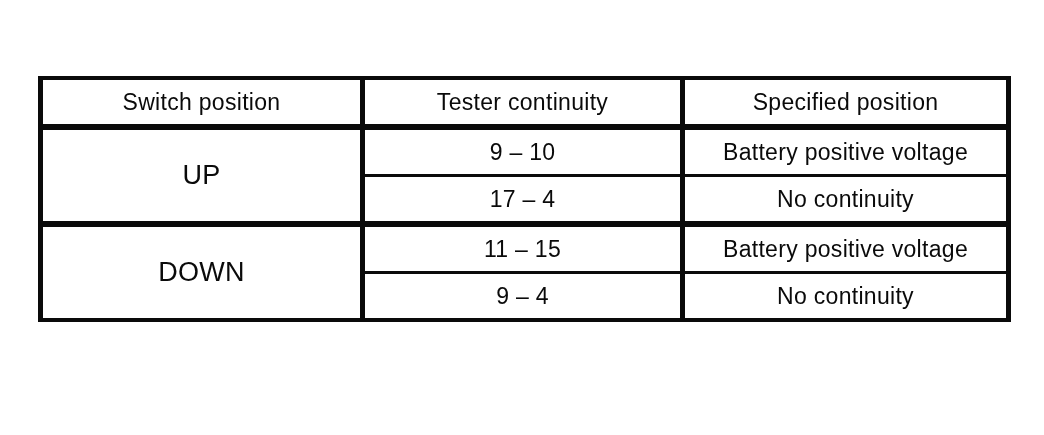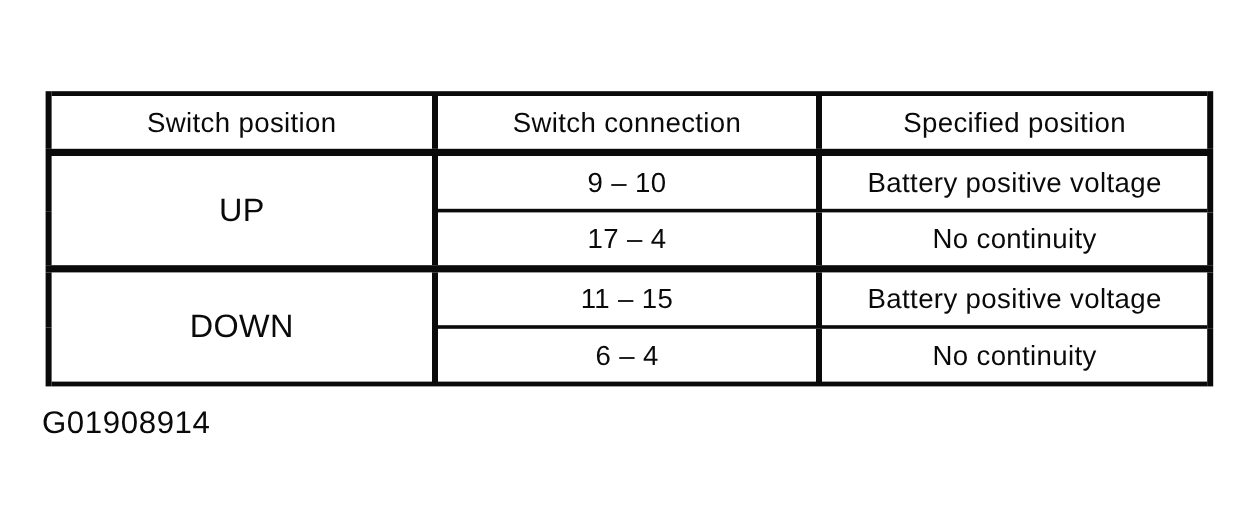--- a/index.html
+++ b/index.html
@@ -66,41 +66,40 @@
 
   <table class="spec-table">
     <colgroup>
       <col class="c1">
       <col class="c2">
       <col class="c3">
     </colgroup>
     <tbody>
       <tr class="header-row">
         <th>Switch position</th>
-        <th>Switch connection</th>
+        <th>Tester continuity</th>
         <th>Specified position</th>
       </tr>
 
       <tr>
         <td class="pos-cell" rowspan="2">UP</td>
         <td>9 – 10</td>
         <td>Battery positive voltage</td>
       </tr>
       <tr>
         <td>17 – 4</td>
         <td>No continuity</td>
       </tr>
 
       <tr class="group-start">
         <td class="pos-cell" rowspan="2">DOWN</td>
         <td>11 – 15</td>
         <td>Battery positive voltage</td>
       </tr>
       <tr>
-        <td>6 – 4</td>
+        <td>9 – 4</td>
         <td>No continuity</td>
       </tr>
     </tbody>
   </table>
 
-  <div class="figure-id">G01908914</div>
 
 </div>
 
 </body></html>

